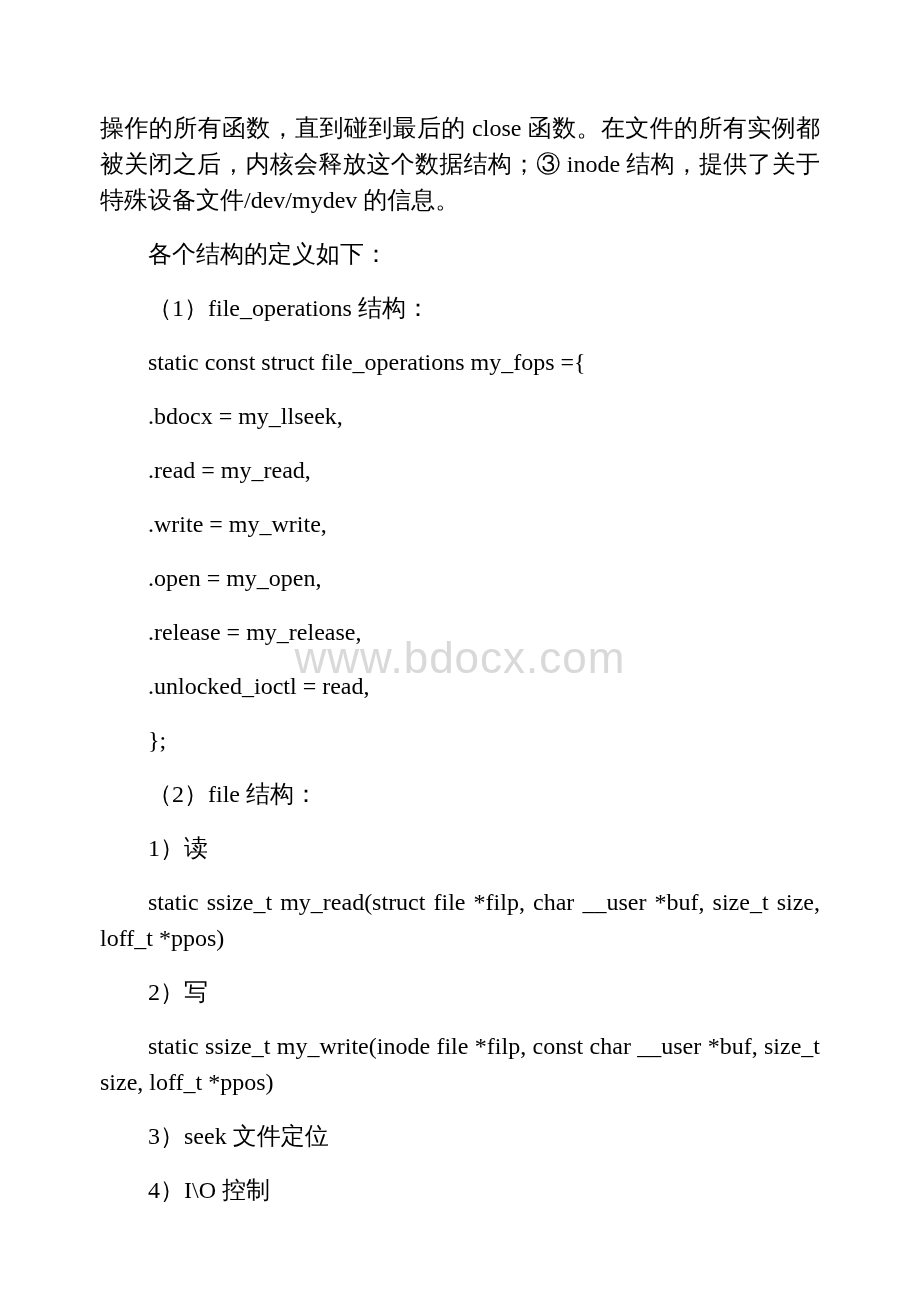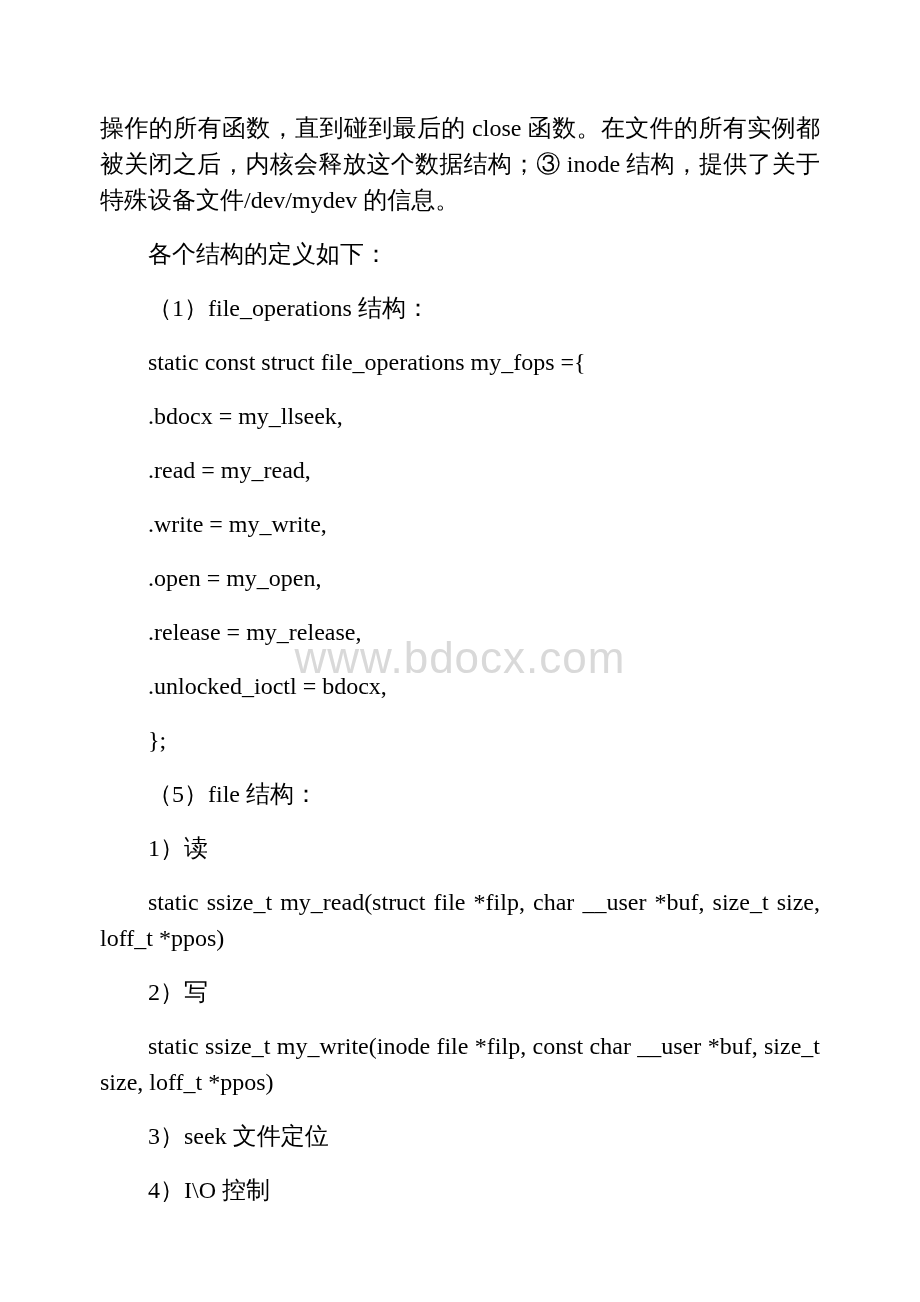--- a/index.html
+++ b/index.html
@@ -69,24 +69,24 @@
     <p class="indent">各个结构的定义如下：</p>
 
     <p class="indent">（1）file_operations 结构：</p>
 
     <p class="indent">static const struct file_operations my_fops ={</p>
     <p class="indent">.bdocx = my_llseek,</p>
     <p class="indent">.read = my_read,</p>
     <p class="indent">.write = my_write,</p>
     <p class="indent">.open = my_open,</p>
     <p class="indent">.release = my_release,</p>
-    <p class="indent">.unlocked_ioctl = bdocx,</p>
+    <p class="indent">.unlocked_ioctl = read,</p>
     <p class="indent">};</p>
 
-    <p class="indent">（5）file 结构：</p>
+    <p class="indent">（2）file 结构：</p>
 
     <p class="indent">1）读</p>
 
     <p class="codep"><span class="lead"></span><span>static ssize_t my_read(struct file *filp, char __user *buf, size_t size, loff_t *ppos)</span></p>
 
     <p class="indent">2）写</p>
 
     <p class="codep"><span class="lead"></span><span>static ssize_t my_write(inode file *filp, const char __user *buf, size_t size, loff_t *ppos)</span></p>
 
     <p class="indent">3）seek 文件定位</p>

